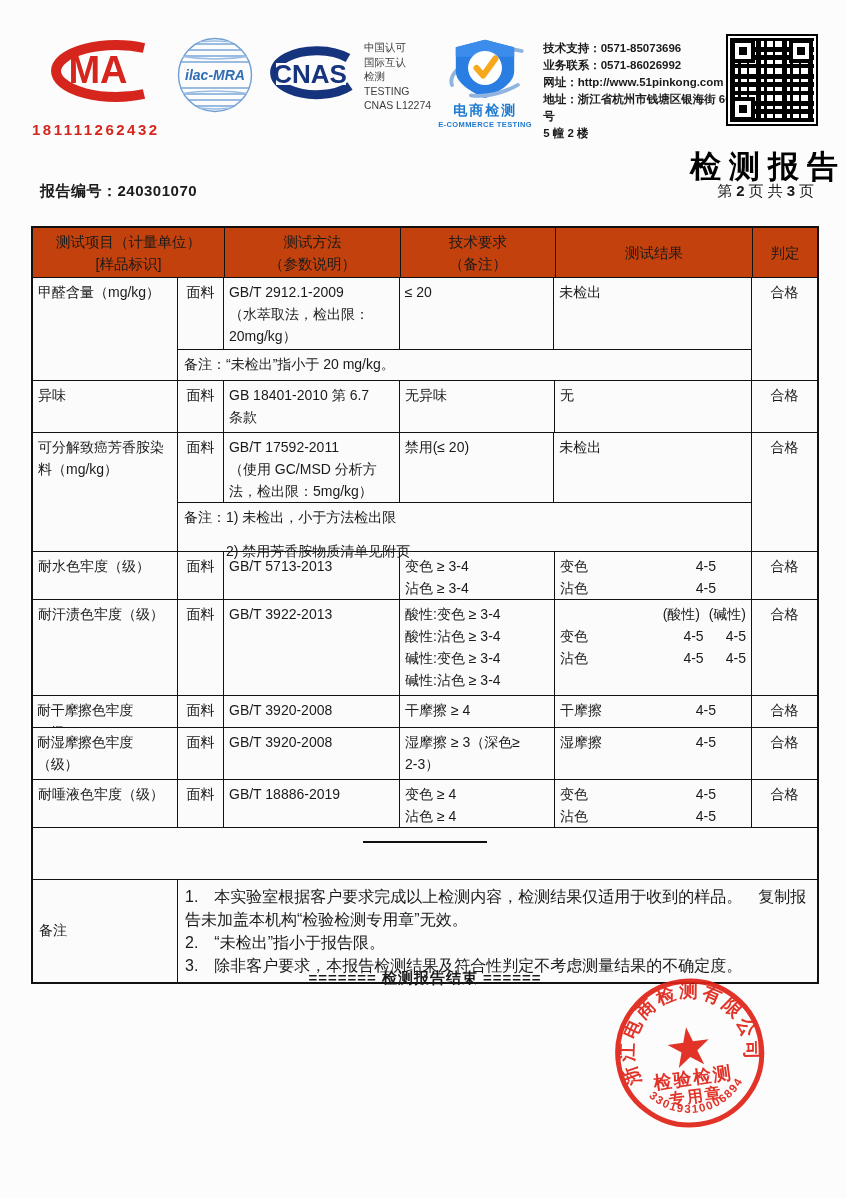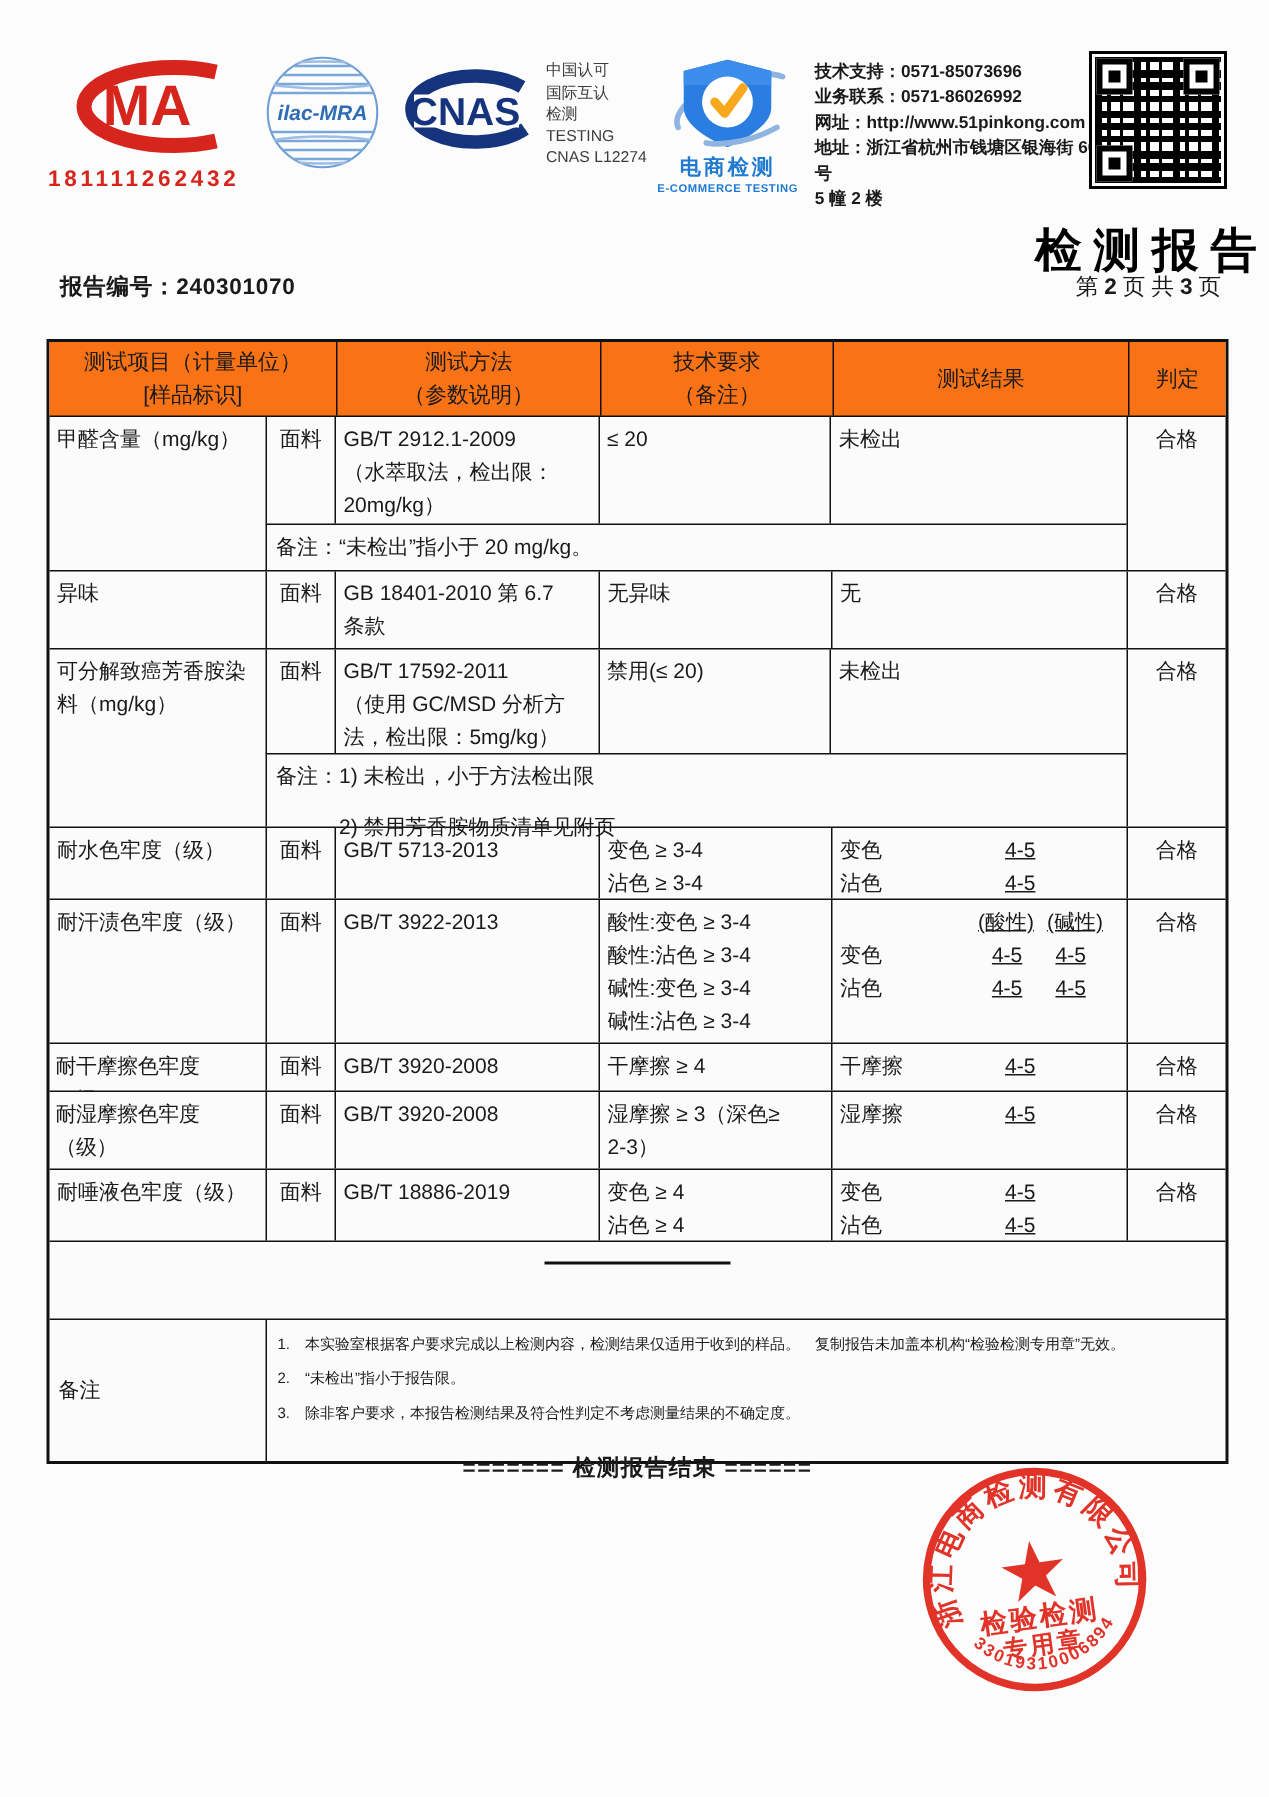--- a/index.html
+++ b/index.html
@@ -7,21 +7,21 @@
   body {
     width:846px; height:1198px; position:relative;
     font-family:"Liberation Sans","DejaVu Sans",sans-serif;
     color:#1a1a1a; background:#fcfcfc; overflow:hidden;
   }
   .page { position:absolute; inset:0; }
 
   
   .logo-band { position:absolute; left:32px; top:34px; right:28px; height:92px; display:flex; align-items:flex-start; }
   .cma-block { width:138px; margin-top:4px; }
-  .cma-num { color:#d6251c; font-size:15px; font-weight:bold; letter-spacing:2.5px; margin-top:2px; white-space:nowrap; }
+  .cma-num { color:#d6251c; font-size:15px; font-weight:bold; letter-spacing:2.5px; margin-top:13px; white-space:nowrap; }
   .ilac-block { width:80px; margin-left:6px; margin-top:2px; }
   .cnas-block { width:92px; margin-left:8px; margin-top:12px; }
   .accr-block { margin-left:8px; margin-top:6px; font-size:10.5px; line-height:14.5px; color:#3c3c3c; }
   .ecom-block { margin-left:6px; width:96px; text-align:center; margin-top:2px; }
   .ecom-cn { color:#1f7ad0; font-weight:bold; font-size:14px; letter-spacing:2px; margin-top:-2px; }
   .ecom-en { color:#1f7ad0; font-weight:bold; font-size:7.5px; letter-spacing:.4px; }
   .contact-block { margin-left:10px; margin-top:6px; font-size:11.5px; font-weight:600; line-height:17px; width:200px; }
   .qr { position:absolute; right:0; top:0; width:92px; height:92px; background:#fff; border:2px solid #000; overflow:hidden; }
   .qr-noise { position:absolute; inset:2px;
     background-image:
@@ -40,41 +40,41 @@
   .page-ind .num { font-weight:bold; }
 
   
   .rtable { position:absolute; left:31px; top:226px; width:788px; border:2px solid #111; background:#fbfbfb; }
   .trow { display:flex; border-bottom:1px solid #111; }
   .trow:last-child { border-bottom:none; }
   .c { border-right:1px solid #111; padding:3px 5px; font-size:14px; line-height:22px; overflow:hidden; }
   .c:last-child { border-right:none; }
   .c1 { width:145px; } .c2 { width:46px; text-align:center; } .c3 { width:176px; }
   .c4 { width:155px; } .c5 { width:197px; } .c6 { width:65px; flex:1; text-align:center; }
-  .thead { background:#f97316; }
+  .thead { background:#c2410c; }
   .thead .c { display:flex; flex-direction:column; justify-content:center; text-align:center; font-size:14.5px; }
   .thead .hc1 { width:192px; }
   .merged { display:flex; border-bottom:1px solid #111; }
   .merged .c1m { width:145px; border-right:1px solid #111; padding:3px 5px; font-size:14px; line-height:22px; }
   .merged .mid { width:574px; border-right:1px solid #111; display:flex; flex-direction:column; }
   .merged .mid-main { display:flex; border-bottom:1px solid #111; }
   .merged .mid-main .c:last-child { border-right:none; }
   .merged .mid-note { padding:3px 6px; font-size:14px; line-height:22px; display:flex; }
   .merged .c6m { flex:1; text-align:center; padding:3px 5px; font-size:14px; line-height:22px; }
   .rline { display:flex; white-space:nowrap; }
   .rlabel { width:110px; }
-  .rval { width:46px; text-align:left;text-decoration:underline; }
+  .rval { width:46px; text-align:right; }
   .rhead { justify-content:flex-end; }
   .rhead .rval { width:48px; margin-left:-2px; }
   .note-indent { display:flex;gap:12px; }
   .empty-row { height:52px; border-bottom:1px solid #111; position:relative; }
   .empty-line { position:absolute; left:50%; top:13px; width:124px; margin-left:-62px; border-top:2.5px solid #111; }
   .remarks-row { display:flex; }
   .remarks-label { width:145px; border-right:1px solid #111; display:flex; align-items:center; padding:3px 6px; font-size:14px; }
-  .remarks-body { flex:1; padding:5px 0 5px 7px; font-size:10px; line-height:23px; }
+  .remarks-body { flex:1; padding:5px 0 5px 7px; font-size:16px; line-height:23px; }
 
   
   .end-line { position:absolute; left:31px; width:788px; top:969px; text-align:center; font-size:15px; font-weight:bold; letter-spacing:1px; }
   .stamp { position:absolute; left:598px; top:963px; width:184px; height:184px; transform:rotate(-8deg); opacity:.92; }
 </style>
 </head>
 <body>
 
 <div class="page">
 

